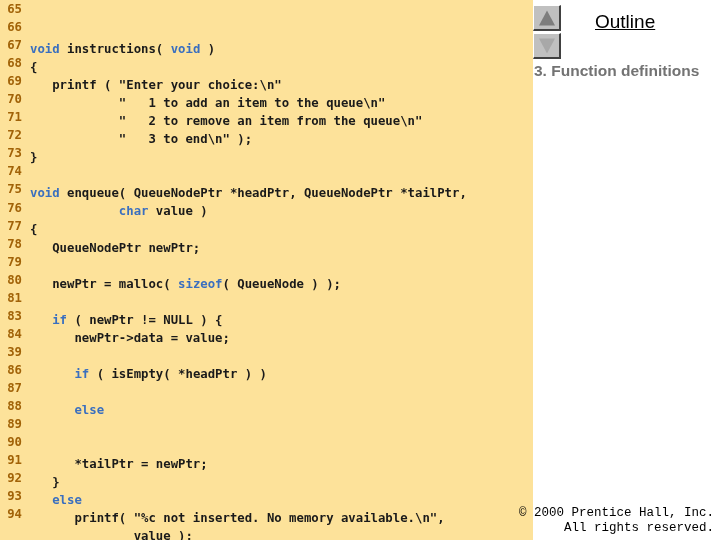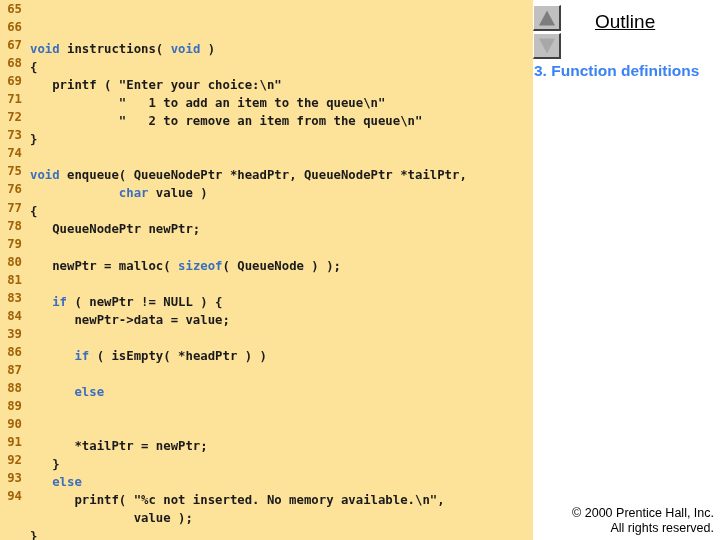--- a/index.html
+++ b/index.html
@@ -132,49 +132,50 @@
     position: absolute;
     left: 1px;
     top: 61px;
     width: 186px;
   }
 
   .outline-item {
     font-family: "Liberation Sans", sans-serif;
     font-size: 15.5px;
     font-weight: bold;
-    color: #3b82f6;
+    color: #737373;
     white-space: nowrap;
     line-height: 19px;
   }
 
   #copyright {
     position: absolute;
     right: 6px;
     bottom: 5px;
     text-align: right;
-    font-family: Liberation Sans, sans-serif;
+    font-family: Liberation Mono, monospace;
     font-size: 12.5px;
     color: #000000;
     line-height: 14.5px;
     white-space: nowrap;
   }
 </style>
 </head>
 <body>
 
 <div id="slide">
 
   <div id="code-panel">
     <div id="code-lines">
         <div class="code-line"><span class="ln">65</span><span class="code-text"><span class="kw">void</span><span> instructions( </span><span class="kw">void</span><span> )</span></span></div>
         <div class="code-line"><span class="ln">66</span><span class="code-text"><span>{</span></span></div>
         <div class="code-line"><span class="ln">67</span><span class="code-text"><span>   printf ( "Enter your choice:\n"</span></span></div>
         <div class="code-line"><span class="ln">68</span><span class="code-text"><span>            "   1 to add an item to the queue\n"</span></span></div>
         <div class="code-line"><span class="ln">69</span><span class="code-text"><span>            "   2 to remove an item from the queue\n"</span></span></div>
+        <div class="code-line"><span class="ln">70</span><span class="code-text"><span>            "   3 to end\n" );</span></span></div>
         <div class="code-line"><span class="ln">71</span><span class="code-text"><span>}</span></span></div>
         <div class="code-line"><span class="ln">72</span><span class="code-text"><span></span></span></div>
         <div class="code-line"><span class="ln">73</span><span class="code-text"><span class="kw">void</span><span> enqueue( QueueNodePtr *headPtr, QueueNodePtr *tailPtr,</span></span></div>
         <div class="code-line"><span class="ln">74</span><span class="code-text"><span>            </span><span class="kw">char</span><span> value )</span></span></div>
         <div class="code-line"><span class="ln">75</span><span class="code-text"><span>{</span></span></div>
         <div class="code-line"><span class="ln">76</span><span class="code-text"><span>   QueueNodePtr newPtr;</span></span></div>
         <div class="code-line"><span class="ln">77</span><span class="code-text"><span></span></span></div>
         <div class="code-line"><span class="ln">78</span><span class="code-text"><span>   newPtr = malloc( </span><span class="kw">sizeof</span><span>( QueueNode ) );</span></span></div>
         <div class="code-line"><span class="ln">79</span><span class="code-text"><span></span></span></div>
         <div class="code-line"><span class="ln">80</span><span class="code-text"><span>   </span><span class="kw">if</span><span> ( newPtr != NULL ) {</span></span></div>

